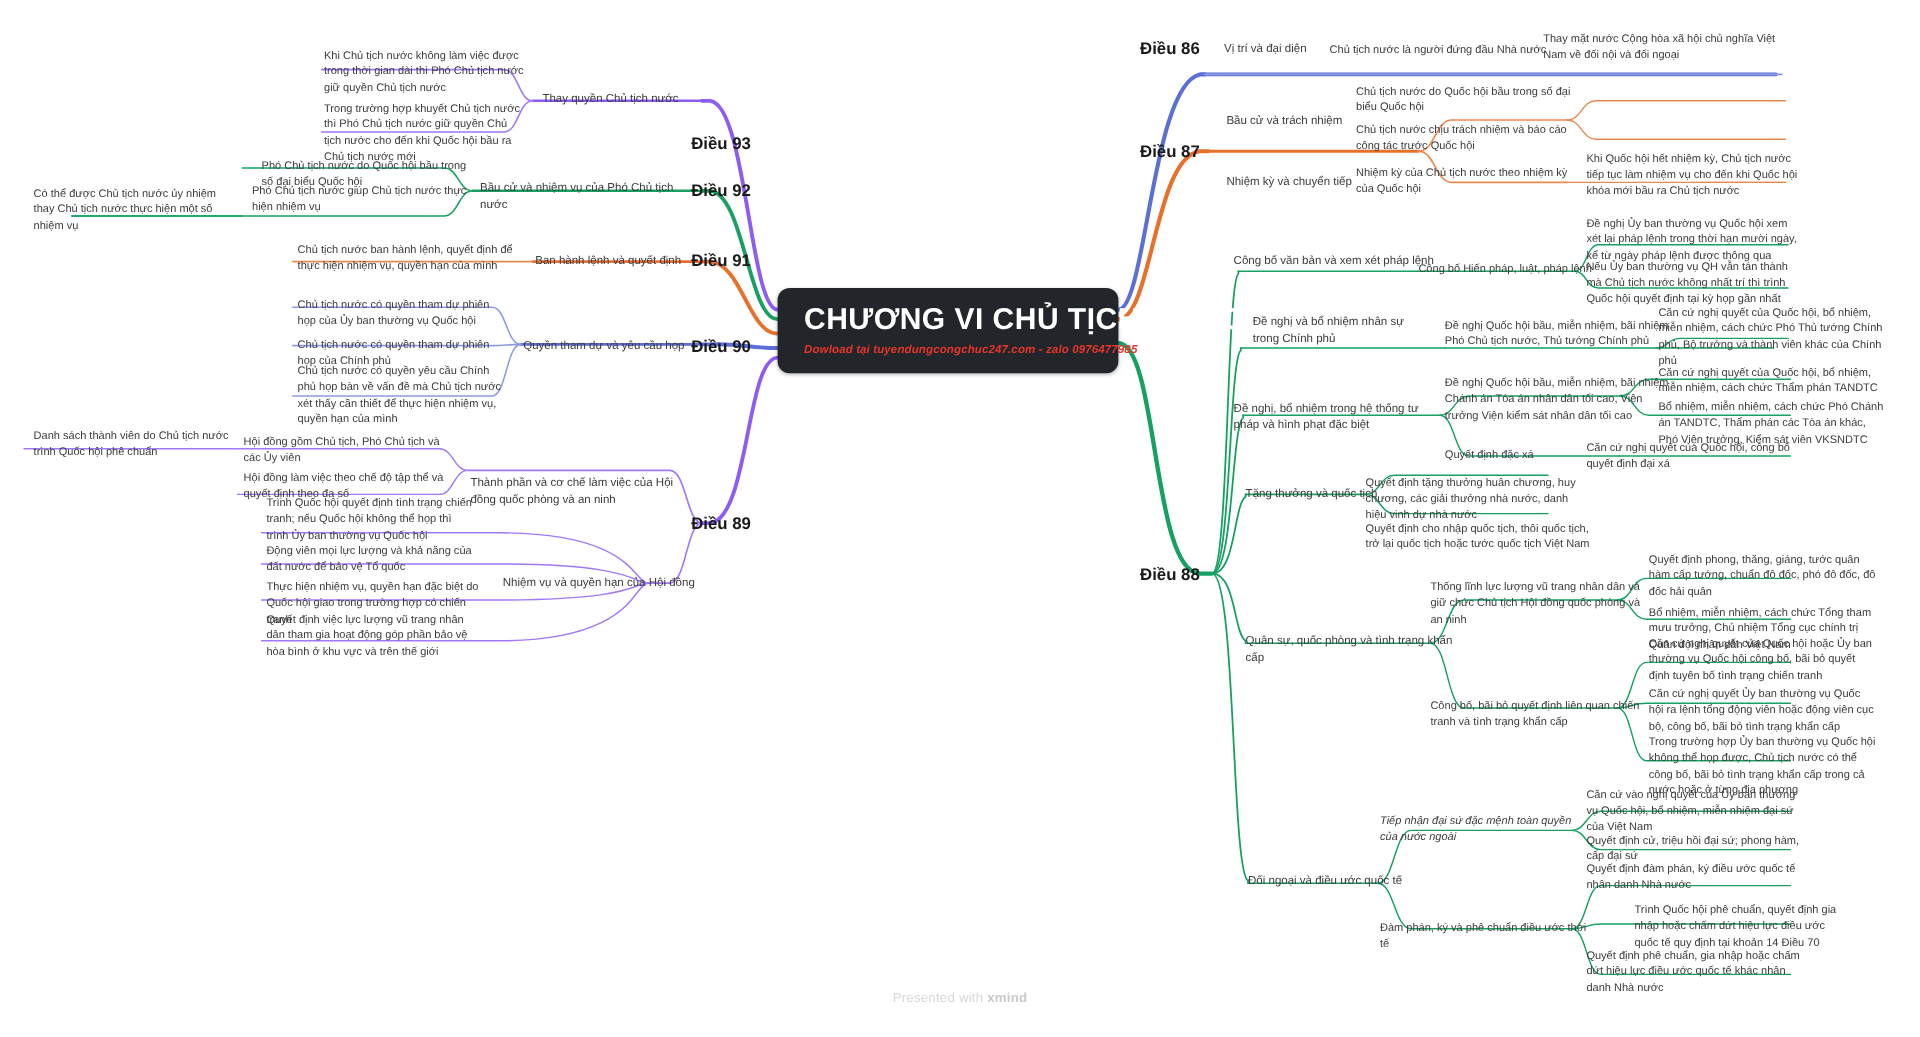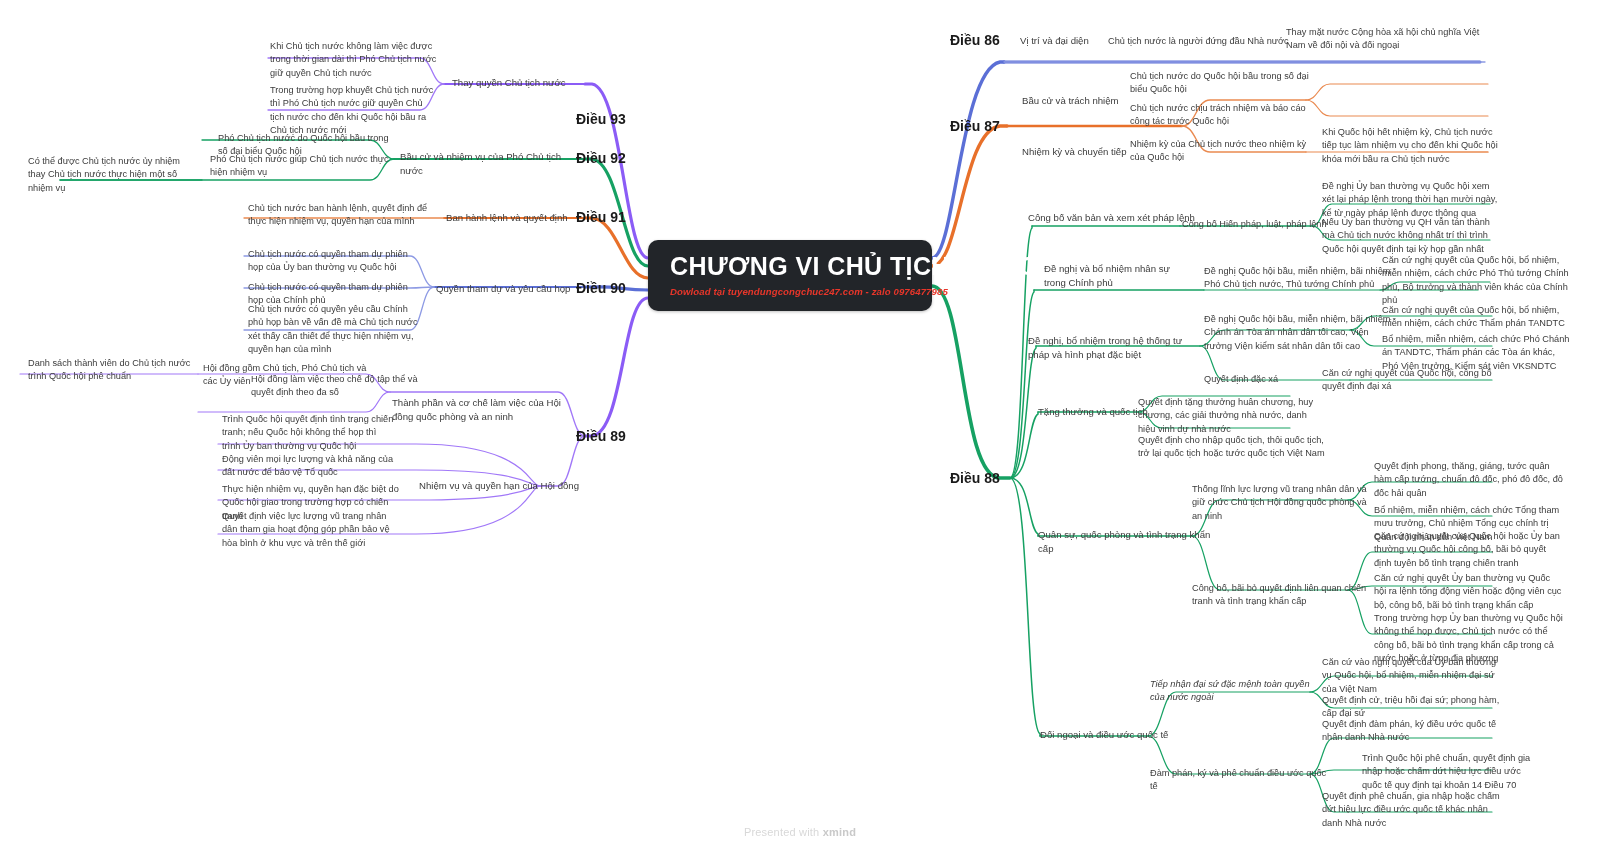--- a/index.html
+++ b/index.html
@@ -235,21 +235,21 @@
   <div class="node leaf t-right" style="left:1374px; top:504px; width:190px;">Bổ nhiệm, miễn nhiệm, cách chức Tổng tham mưu trưởng, Chủ nhiệm Tổng cục chính trị Quân đội nhân dân Việt Nam</div>
   <div class="node leaf t-right" style="left:1192px; top:582px; width:180px;">Công bố, bãi bỏ quyết định liên quan chiến tranh và tình trạng khẩn cấp</div>
   <div class="node leaf t-right" style="left:1374px; top:530px; width:190px;">Căn cứ nghị quyết của Quốc hội hoặc Ủy ban thường vụ Quốc hội công bố, bãi bỏ quyết định tuyên bố tình trạng chiến tranh</div>
   <div class="node leaf t-right" style="left:1374px; top:572px; width:190px;">Căn cứ nghị quyết Ủy ban thường vụ Quốc hội ra lệnh tổng động viên hoặc động viên cục bộ, công bố, bãi bỏ tình trạng khẩn cấp</div>
   <div class="node leaf t-right" style="left:1374px; top:612px; width:190px;">Trong trường hợp Ủy ban thường vụ Quốc hội không thể họp được, Chủ tịch nước có thể công bố, bãi bỏ tình trạng khẩn cấp trong cả nước hoặc ở từng địa phương</div>
 
   <div class="node sub-topic t-right" style="left:1040px; top:728px; width:165px;">Đối ngoại và điều ước quốc tế</div>
   <div class="node leaf t-right" style="left:1150px; top:678px; width:168px;font-style:italic;">Tiếp nhận đại sứ đặc mệnh toàn quyền của nước ngoài</div>
   <div class="node leaf t-right" style="left:1322px; top:656px; width:180px;">Căn cứ vào nghị quyết của Ủy ban thường vụ Quốc hội, bổ nhiệm, miễn nhiệm đại sứ của Việt Nam</div>
   <div class="node leaf t-right" style="left:1322px; top:694px; width:180px;">Quyết định cử, triệu hồi đại sứ; phong hàm, cấp đại sứ</div>
-  <div class="node leaf t-right" style="left:1150px; top:767px; width:180px;">Đàm phán, ký và phê chuẩn điều ước quốc tế</div>
+  <div class="node leaf t-right" style="left:1150px; top:767px; width:180px;">Đàm phán, ký và phê chuẩn điều ước thời tế</div>
   <div class="node leaf t-right" style="left:1322px; top:718px; width:180px;">Quyết định đàm phán, ký điều ước quốc tế nhân danh Nhà nước</div>
   <div class="node leaf t-right" style="left:1322px; top:752px; width:180px;margin-left:40px;">Trình Quốc hội phê chuẩn, quyết định gia nhập hoặc chấm dứt hiệu lực điều ước quốc tế quy định tại khoản 14 Điều 70</div>
   <div class="node leaf t-right" style="left:1322px; top:790px; width:180px;">Quyết định phê chuẩn, gia nhập hoặc chấm dứt hiệu lực điều ước quốc tế khác nhân danh Nhà nước</div>
 
   <div class="node main-topic" style="left:576px; top:75px;margin-top:36px;">Điều 93</div>
   <div class="node sub-topic t-left" style="left:452px; top:76px; width:130px;">Thay quyền Chủ tịch nước</div>
   <div class="node leaf t-left" style="left:270px; top:40px; width:168px;">Khi Chủ tịch nước không làm việc được trong thời gian dài thì Phó Chủ tịch nước giữ quyền Chủ tịch nước</div>
   <div class="node leaf t-left" style="left:270px; top:84px; width:168px;">Trong trường hợp khuyết Chủ tịch nước thì Phó Chủ tịch nước giữ quyền Chủ tịch nước cho đến khi Quốc hội bầu ra Chủ tịch nước mới</div>
 
   <div class="node main-topic" style="left:576px; top:150px;">Điều 92</div>
@@ -265,21 +265,21 @@
   <div class="node main-topic" style="left:576px; top:280px;">Điều 90</div>
   <div class="node sub-topic t-left" style="left:436px; top:282px; width:146px;">Quyền tham dự và yêu cầu họp</div>
   <div class="node leaf t-left" style="left:248px; top:248px; width:172px;">Chủ tịch nước có quyền tham dự phiên họp của Ủy ban thường vụ Quốc hội</div>
   <div class="node leaf t-left" style="left:248px; top:281px; width:172px;">Chủ tịch nước có quyền tham dự phiên họp của Chính phủ</div>
   <div class="node leaf t-left" style="left:248px; top:303px; width:172px;">Chủ tịch nước có quyền yêu cầu Chính phủ họp bàn về vấn đề mà Chủ tịch nước xét thấy cần thiết để thực hiện nhiệm vụ, quyền hạn của mình</div>
 
   <div class="node main-topic" style="left:576px; top:428px;">Điều 89</div>
   <div class="node sub-topic t-left" style="left:392px; top:396px; width:180px;">Thành phần và cơ chế làm việc của Hội đồng quốc phòng và an ninh</div>
   <div class="node leaf t-left" style="left:203px; top:362px; width:178px;">Hội đồng gồm Chủ tịch, Phó Chủ tịch và các Ủy viên</div>
   <div class="node leaf t-left" style="left:28px; top:357px; width:168px;">Danh sách thành viên do Chủ tịch nước trình Quốc hội phê chuẩn</div>
-  <div class="node leaf t-left" style="left:203px; top:373px; width:178px;margin-left:48px;">Hội đồng làm việc theo chế độ tập thể và quyết định theo đa số</div>
+  <div class="node leaf t-left" style="left:203px; top:392px; width:178px;">Hội đồng làm việc theo chế độ tập thể và quyết định theo đa số</div>
   <div class="node sub-topic t-left" style="left:419px; top:479px; width:160px;">Nhiệm vụ và quyền hạn của Hội đồng</div>
   <div class="node leaf t-left" style="left:222px; top:413px; width:172px;">Trình Quốc hội quyết định tình trạng chiến tranh; nếu Quốc hội không thể họp thì trình Ủy ban thường vụ Quốc hội</div>
   <div class="node leaf t-left" style="left:222px; top:453px; width:172px;">Động viên mọi lực lượng và khả năng của đất nước để bảo vệ Tổ quốc</div>
   <div class="node leaf t-left" style="left:222px; top:483px; width:178px;">Thực hiện nhiệm vụ, quyền hạn đặc biệt do Quốc hội giao trong trường hợp có chiến tranh</div>
   <div class="node leaf t-left" style="left:222px; top:510px; width:178px;">Quyết định việc lực lượng vũ trang nhân dân tham gia hoạt động góp phần bảo vệ hòa bình ở khu vực và trên thế giới</div>
 
   <div class="watermark">
     <span>Presented with </span><b>xmind</b>
   </div>
 

